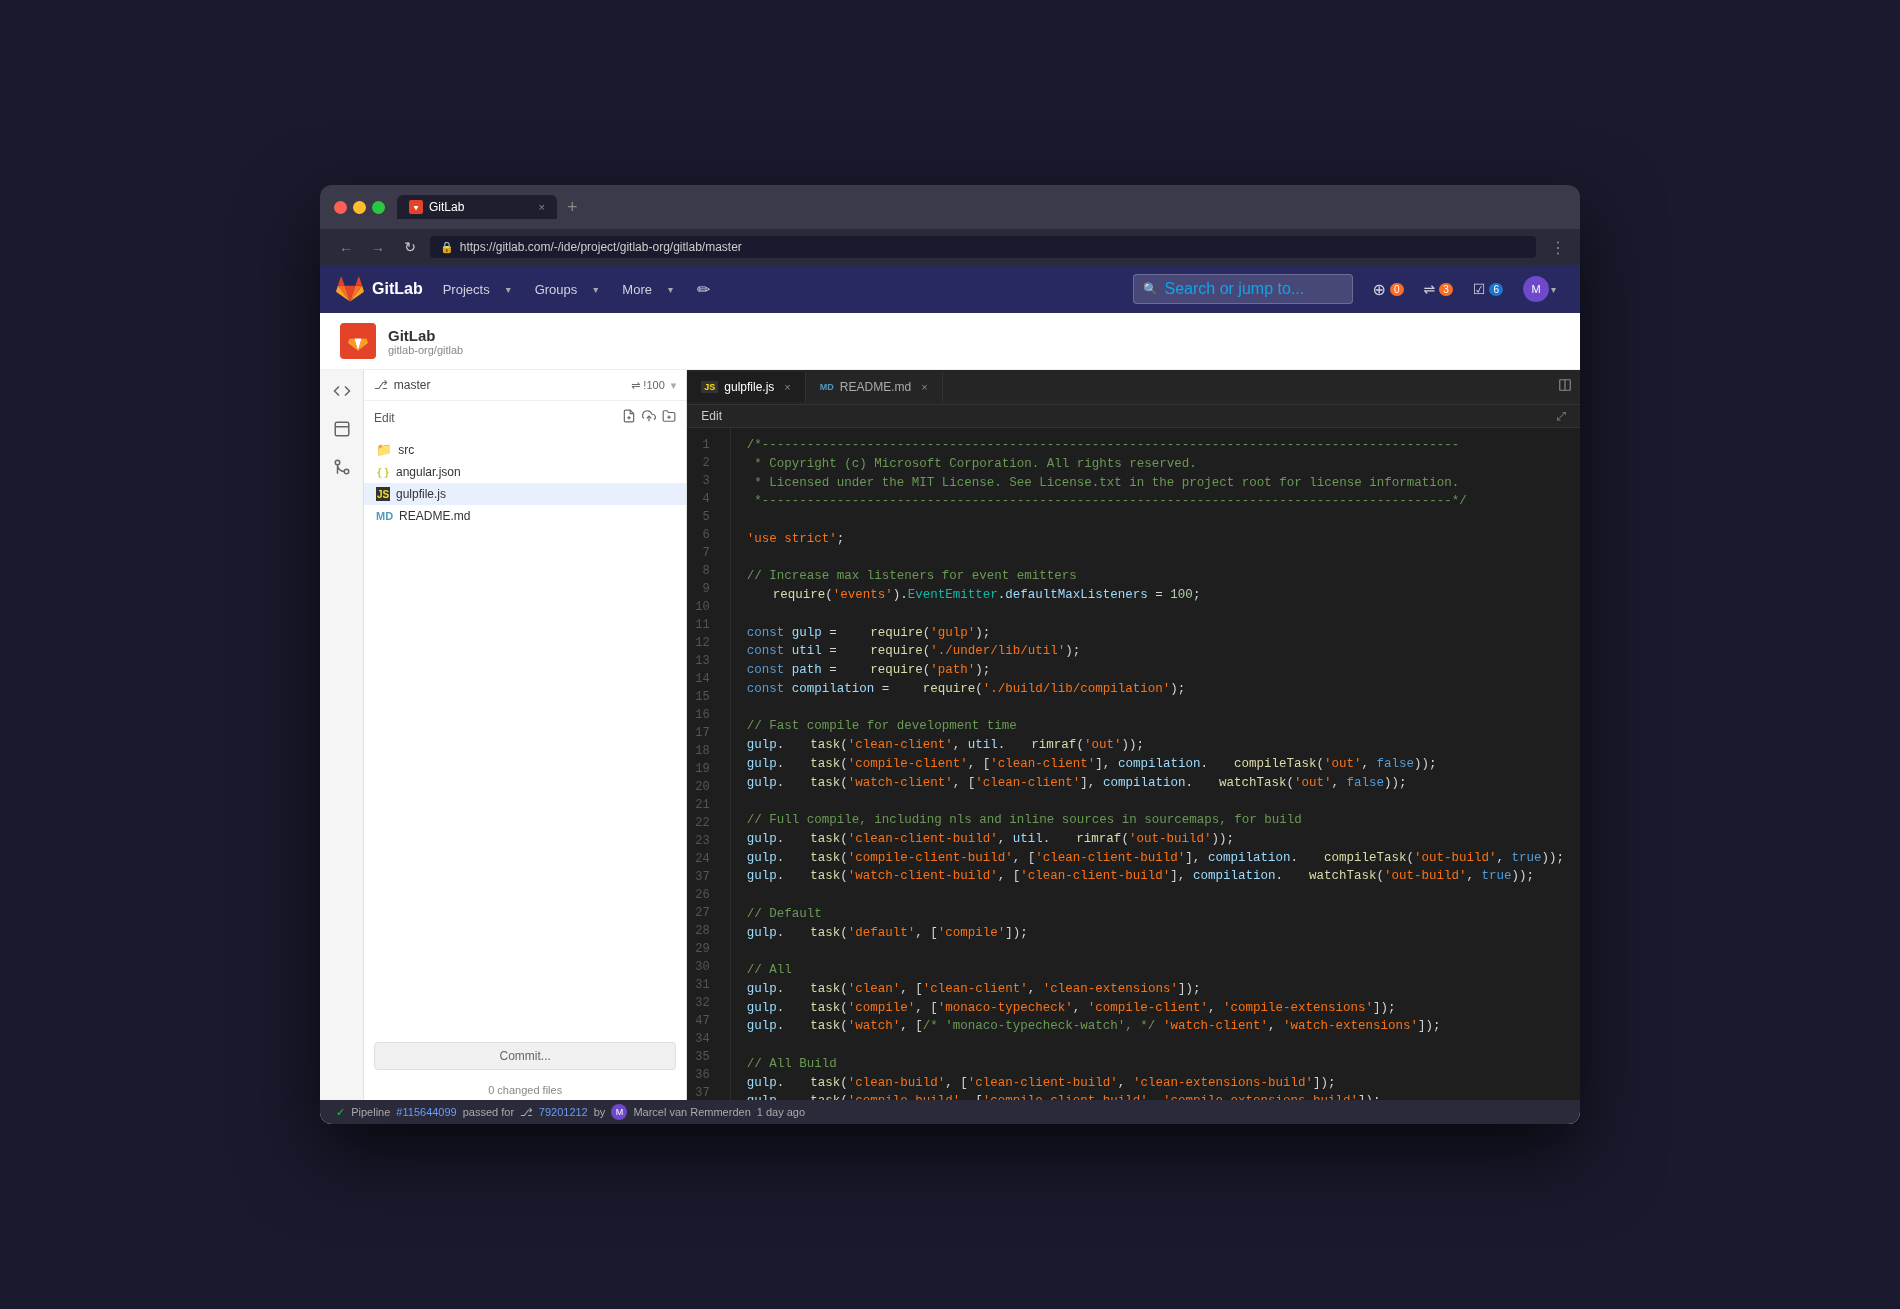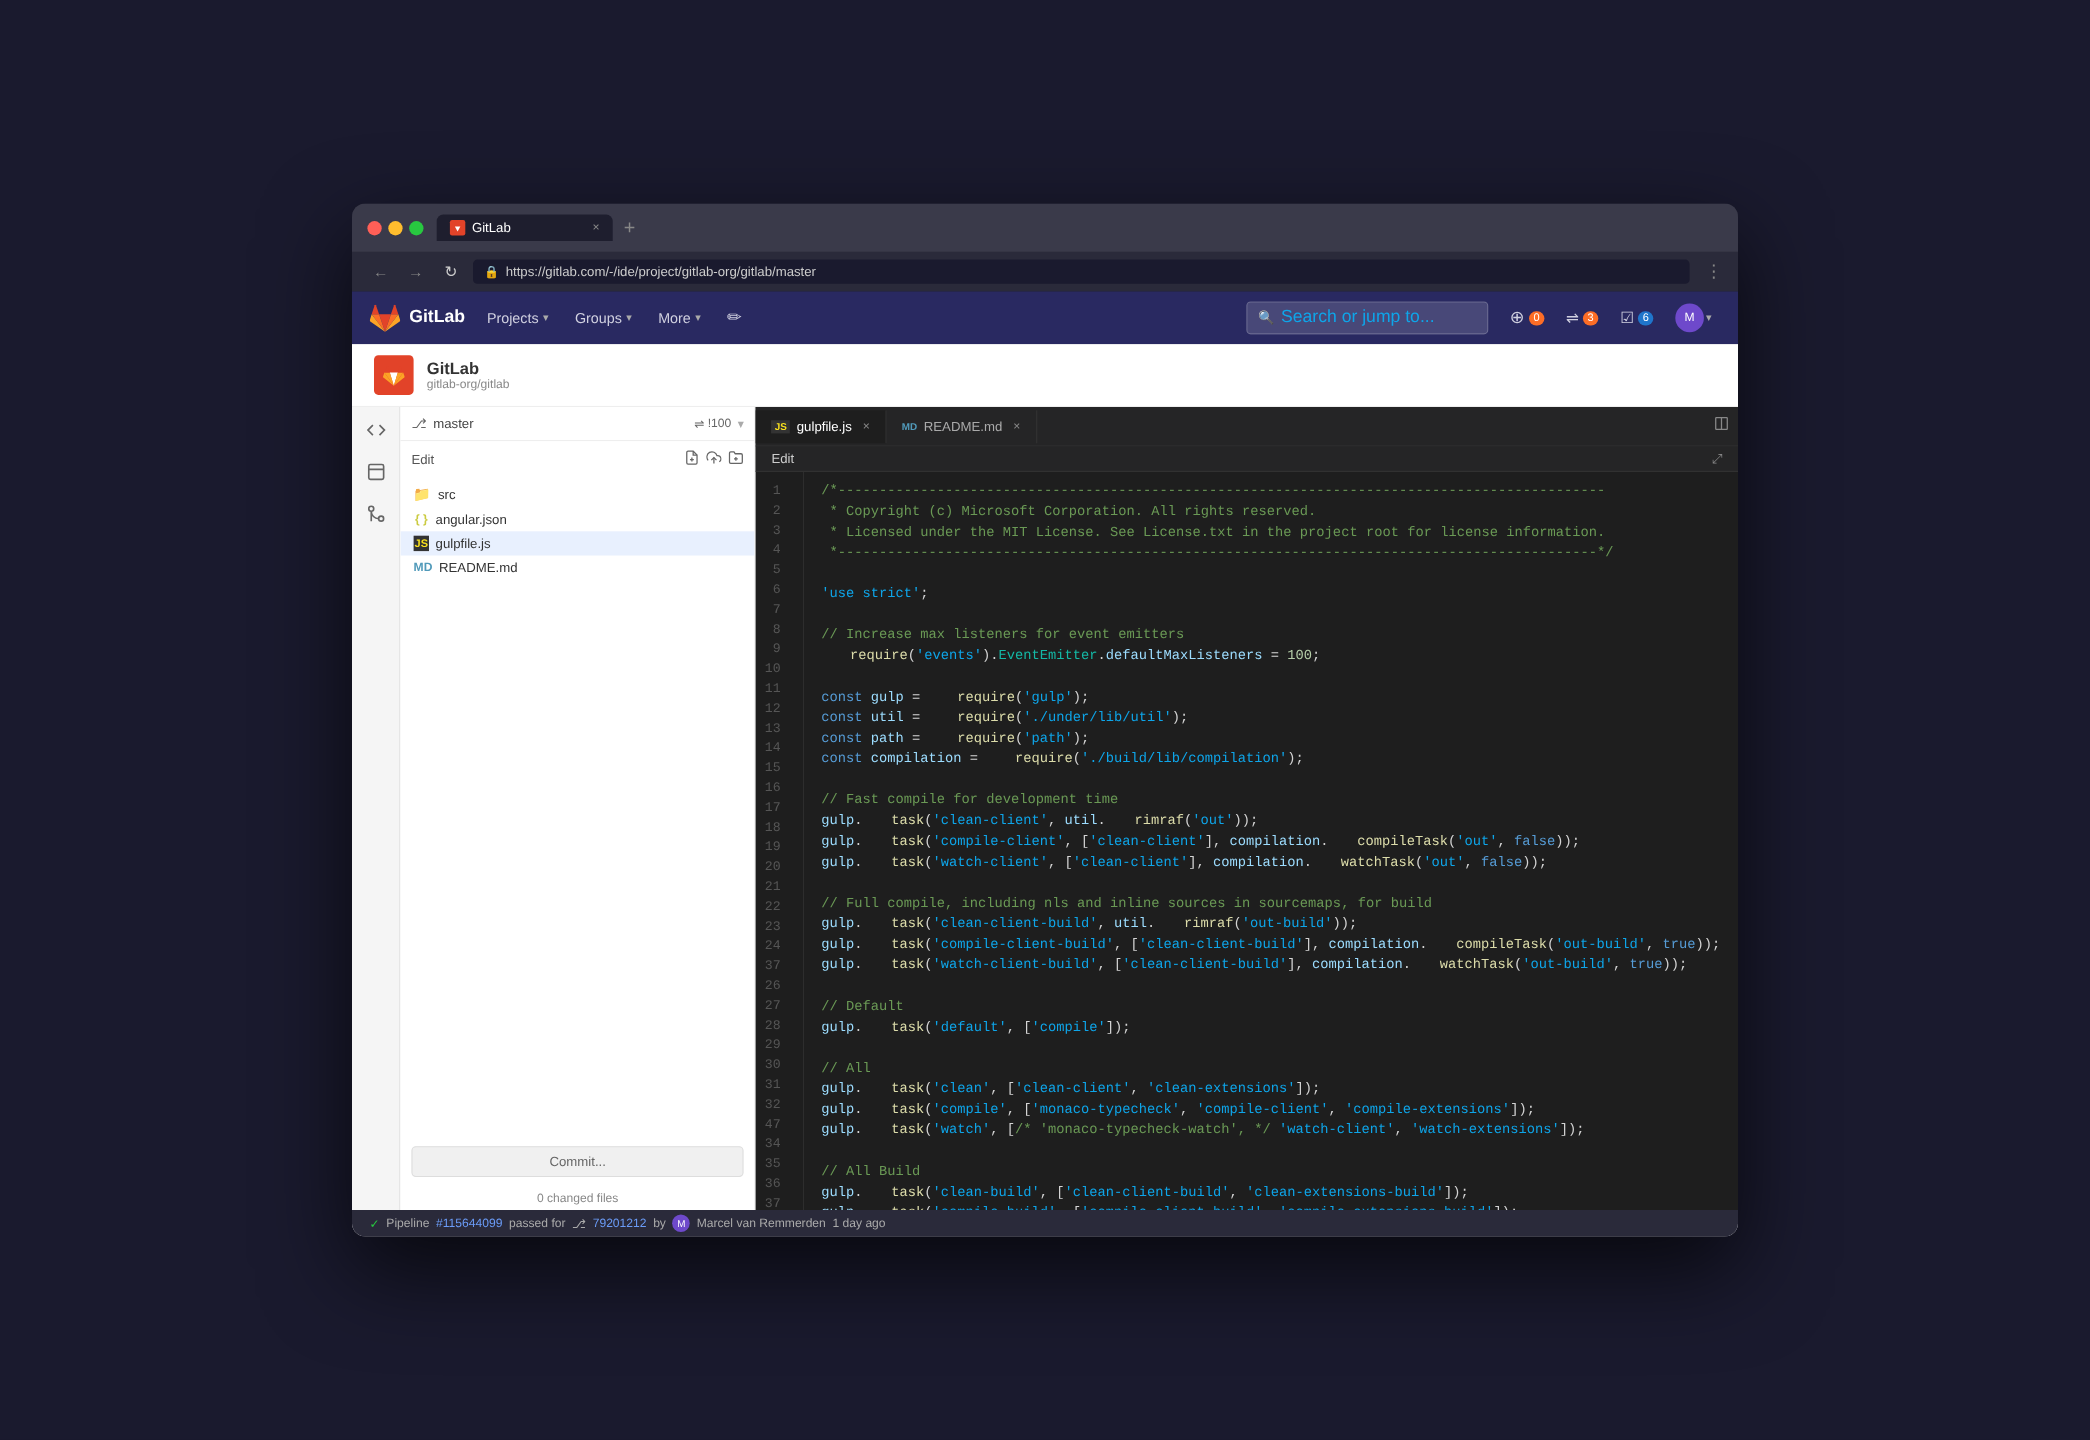--- a/index.html
+++ b/index.html
@@ -134,21 +134,21 @@
       font-size: 16px;
       font-weight: 600;
     }
     .nav-dropdown {
       color: #d0d0e0;
       font-size: 13px;
       padding: 13px 12px;
       height: 40px;
       display: flex;
       align-items: center;
-      gap: 4px;
+      gap: 16px;
       cursor: pointer;
     }
     .nav-chevron { font-size: 10px; color: #aaa; }
     .nav-pencil {
       color: #d0d0e0;
       font-size: 16px;
       padding: 0 12px;
       cursor: pointer;
       height: 48px;
       display: flex;
@@ -399,21 +399,21 @@
       flex: 1;
       padding: 8px 16px;
       overflow-x: auto;
       color: #d4d4d4;
       white-space: pre;
       line-height: 1.5;
     }
 
     
     .kw { color: #569cd6; }
-    .str { color: #0ea5e9; margin-top: 37px; }
+    .str { color: #f97316; margin-top: 37px; }
     .cmt { color: #6a9955; }
     .num { color: #b5cea8; }
     .fn { color: #dcdcaa; margin-left: 26px; }
     .var { color: #9cdcfe; }
     .prop { color: #14b8a6; }
 
     
     .status-bar {
       background: #2a2a3a;
       padding: 4px 16px;

